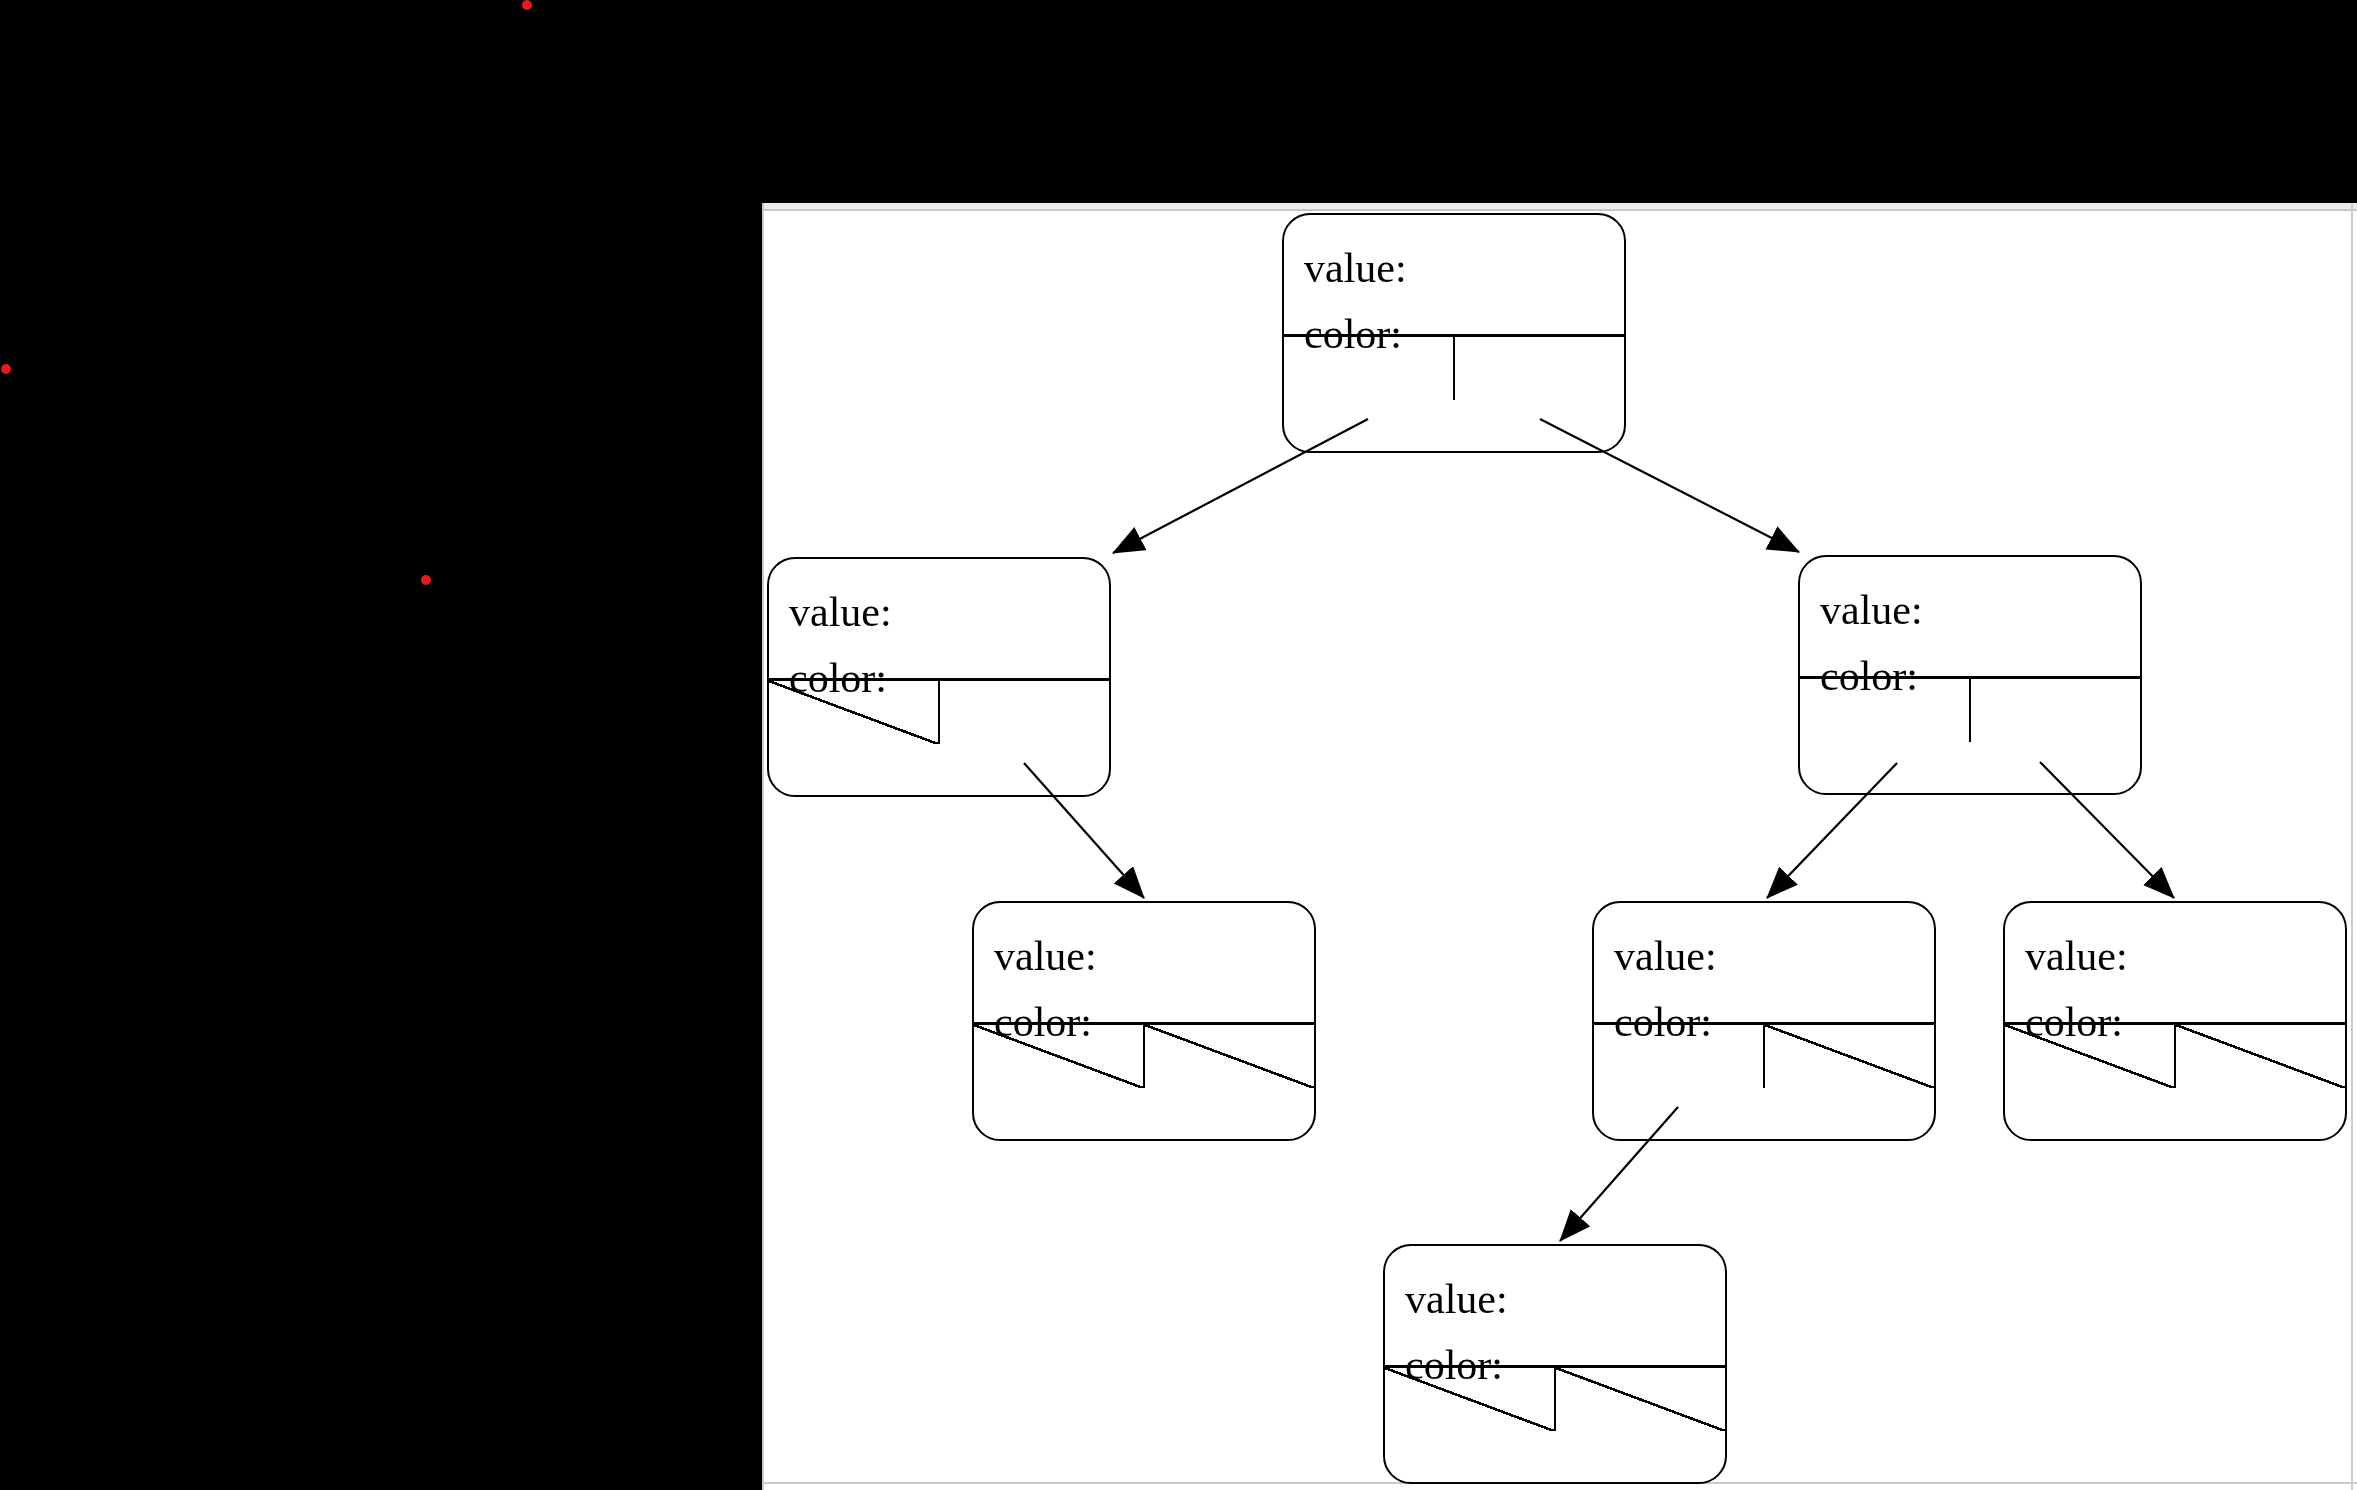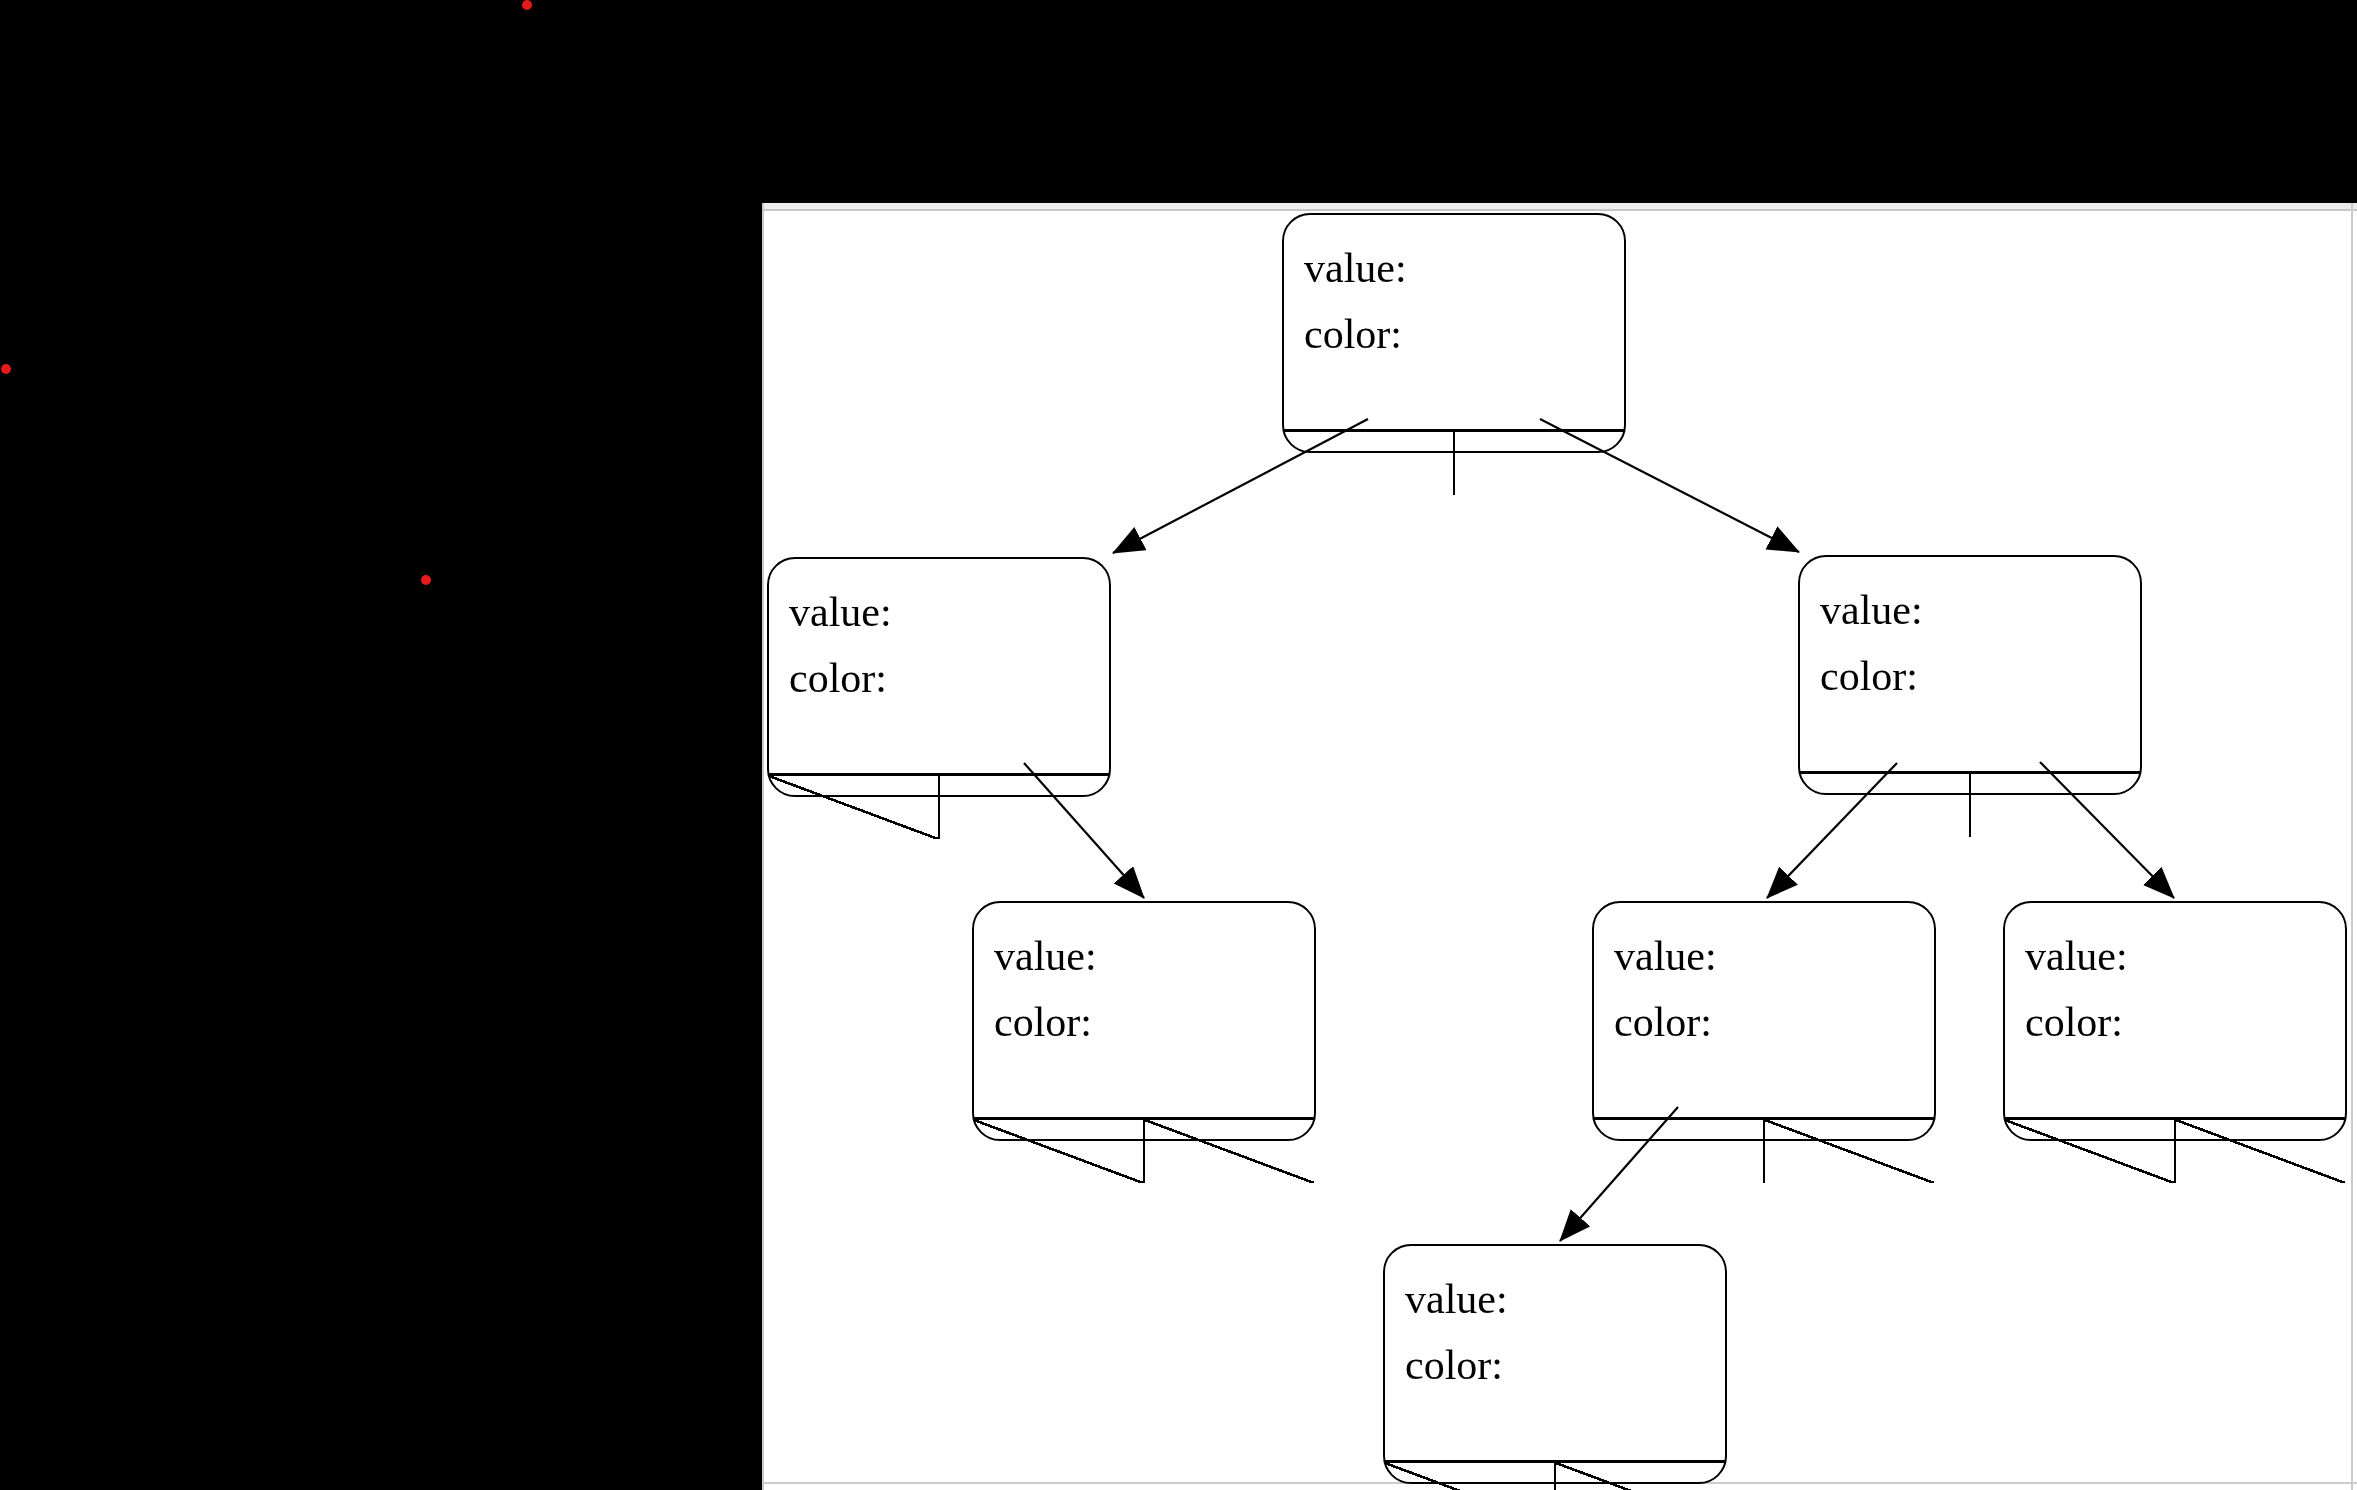--- a/index.html
+++ b/index.html
@@ -66,21 +66,21 @@
   .node {
     position: absolute;
     width: 340px;
     height: 236px;
     background: #fff;
     border: 2px solid #000;
     border-radius: 28px;
     box-sizing: content-box;
   }
   .node-text {
-    height: 214px;
+    height: 119px;
     padding: 20px 0 8px 20px;
     box-sizing: border-box;
   }
   .node-text .line {
     font-size: 42px;
     line-height: 66px;
     color: #000;
     white-space: pre;
   }
   .cells {

